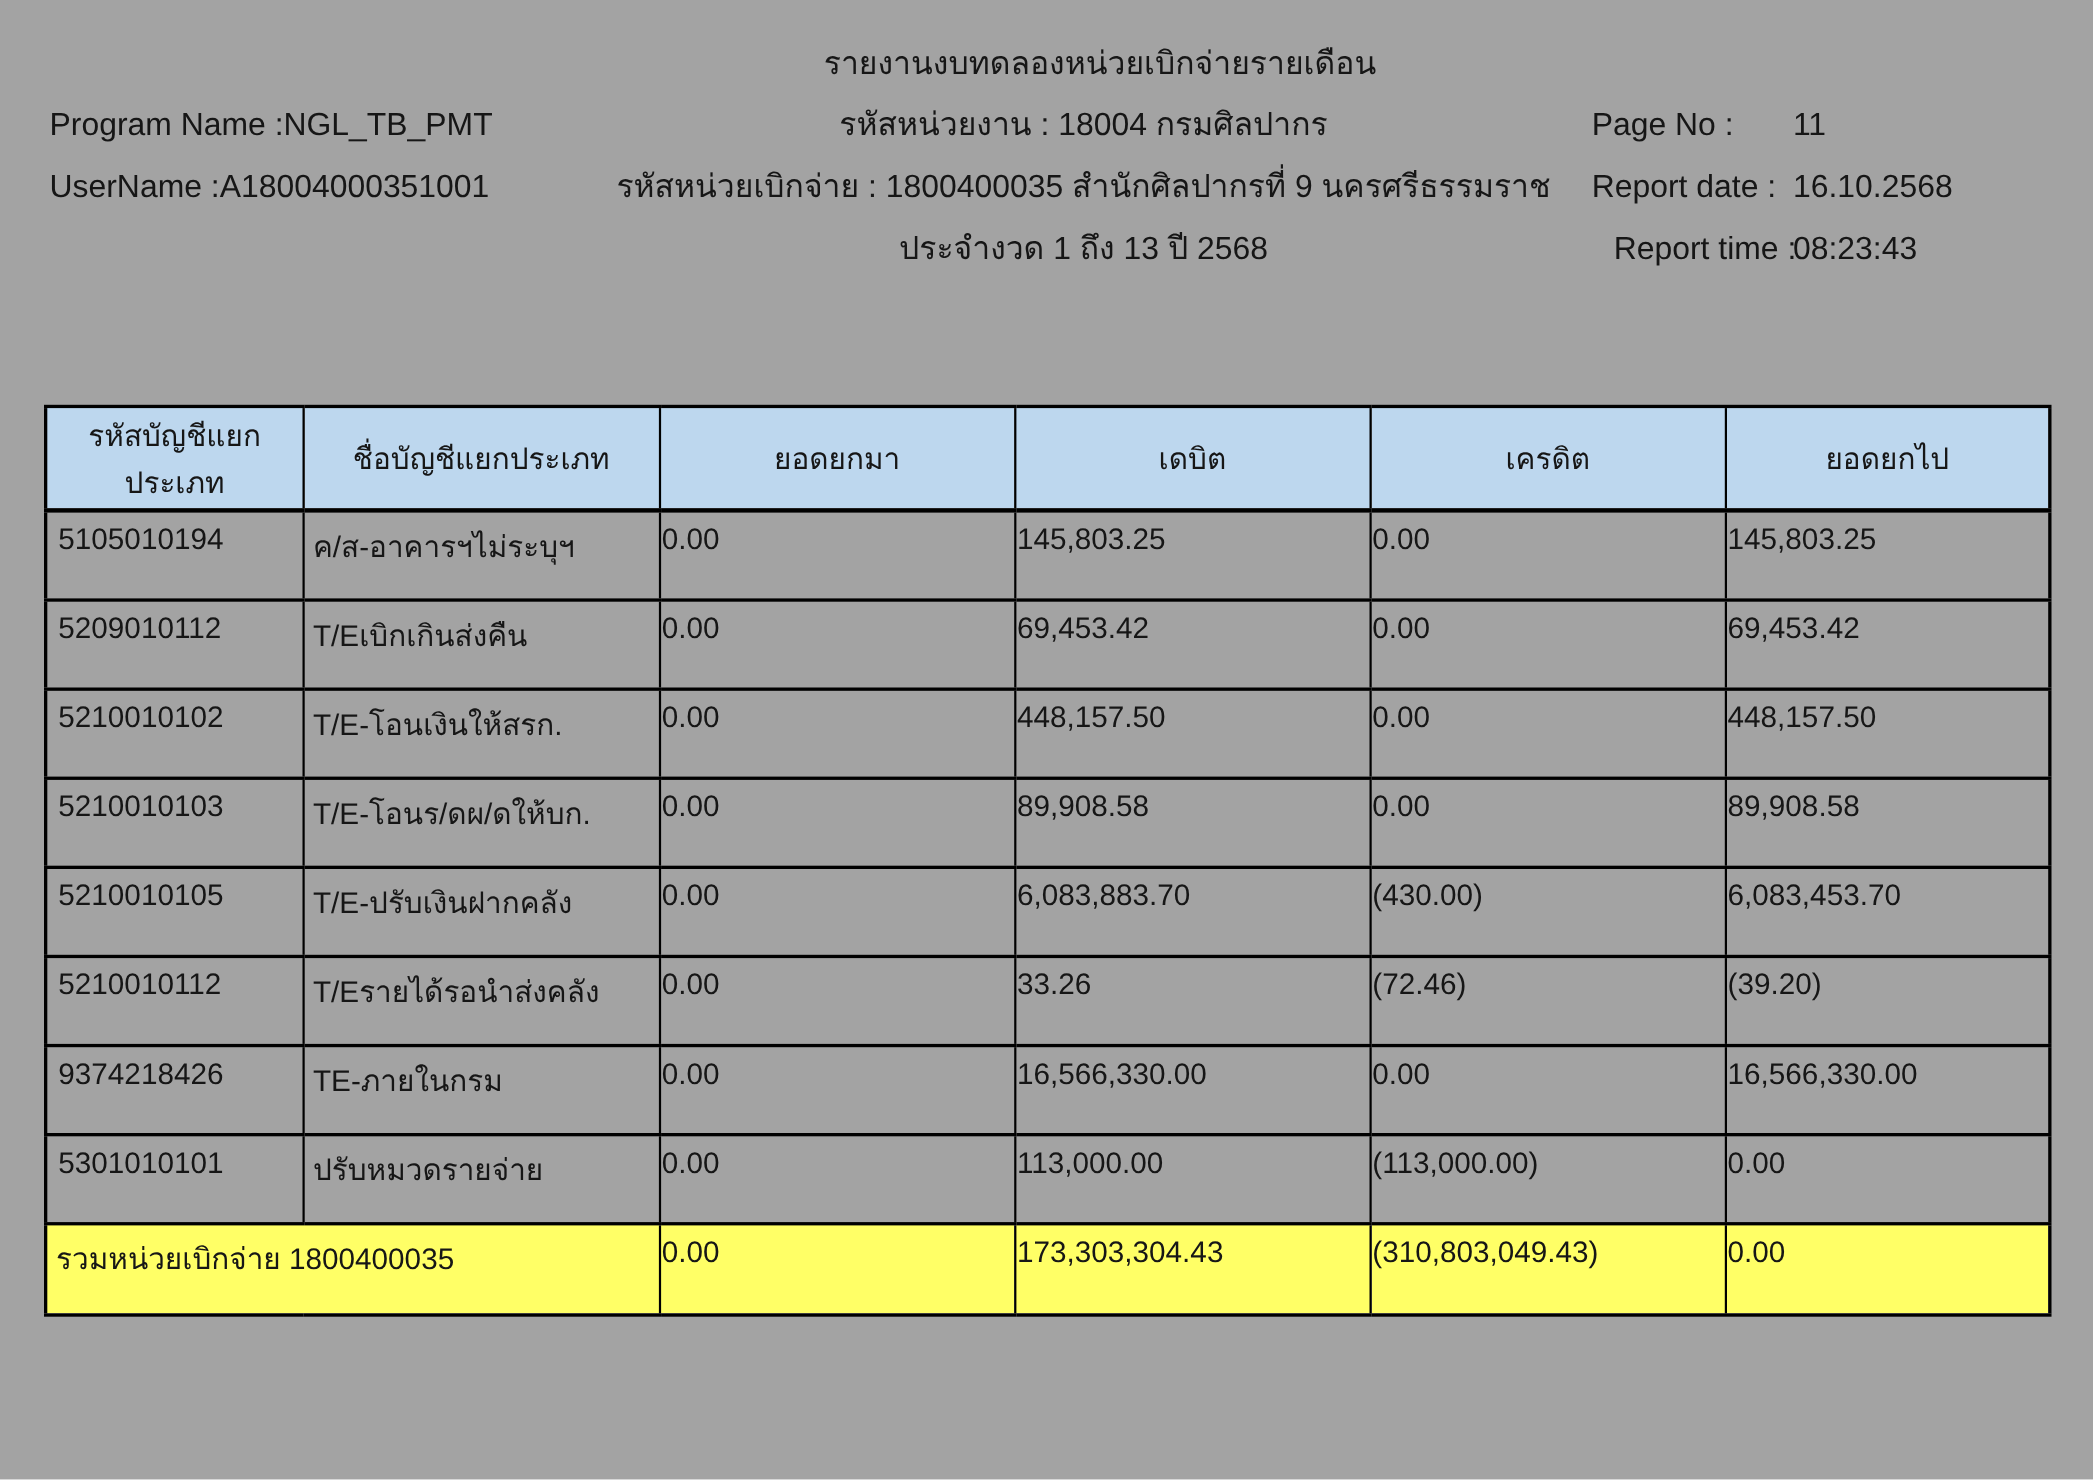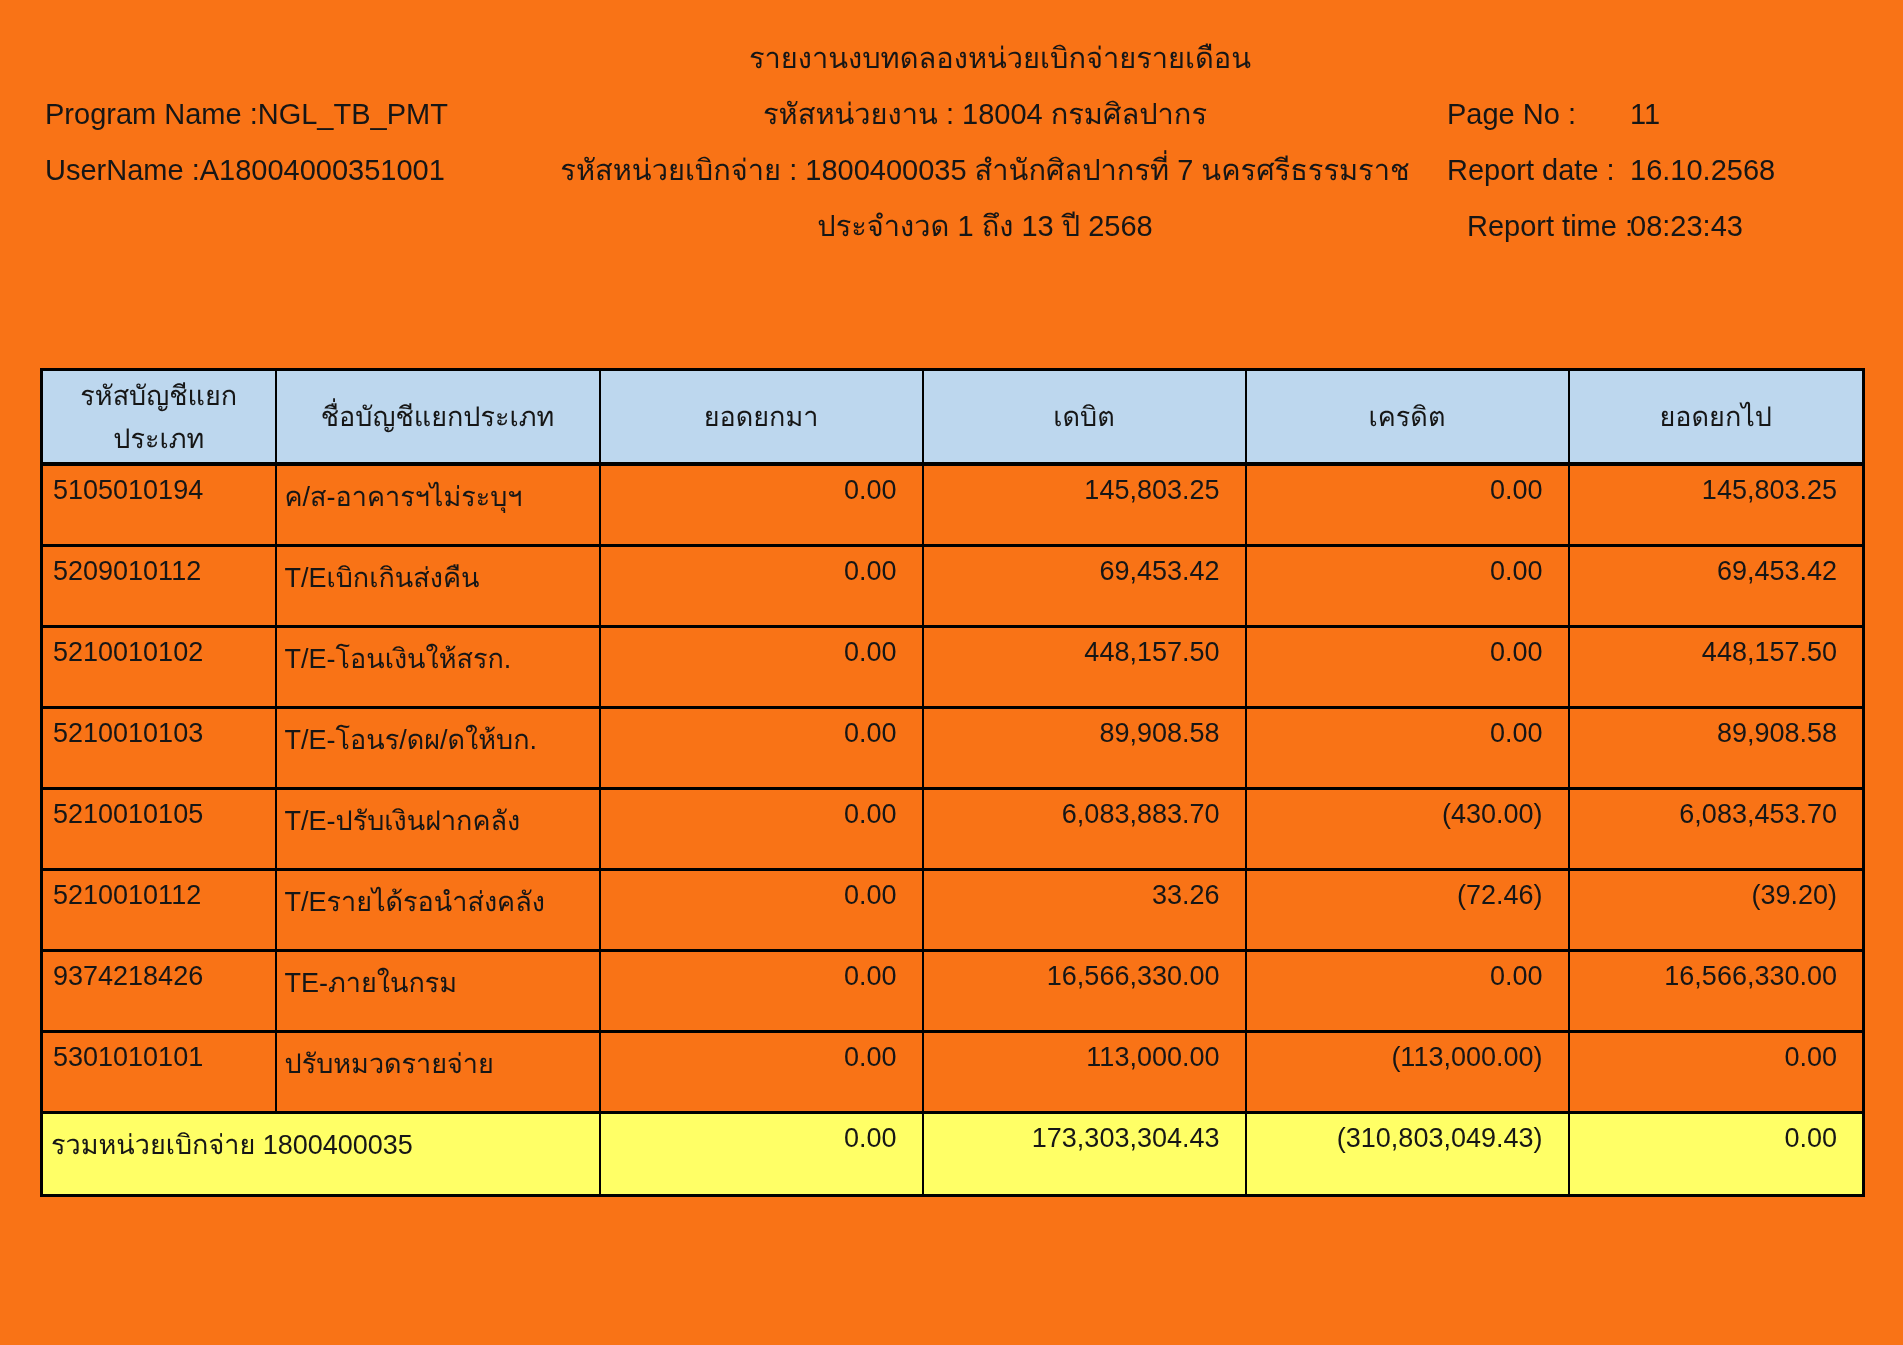--- a/index.html
+++ b/index.html
@@ -1,19 +1,19 @@
 <!DOCTYPE html>
 <html><head>
 <meta charset="utf-8">
 <style>
   html,body { margin:0; padding:0; background:#ffffff; }
   .page {
     position:relative;
     width:1903px; height:1345px;
-    background:#f97316;
+    background:#a3a3a3;
     font-family:"Liberation Sans","DejaVu Sans",sans-serif;
     color:#161616;
     overflow:hidden;
   }
   .abs { position:absolute; white-space:nowrap; font-size:29px; line-height:36px; }
   .title-line   { left:150px; top:40px;  width:1700px; text-align:center; }
   .center-line1 { left:150px; top:96px;  width:1670px; text-align:center; }
   .center-line2 { left:150px; top:152px; width:1670px; text-align:center; }
   .center-line3 { left:150px; top:208px; width:1670px; text-align:center; }
   .left-line1 { left:45px; top:96px; }
@@ -45,36 +45,36 @@
   thead th {
     background:#BDD7EE;
     height:89px;
     font-weight:normal;
     text-align:center; vertical-align:middle;
     border-bottom:4px solid #000;
   }
   tbody td { height:68px; vertical-align:top; padding-top:9px; }
   td.code { text-align:left; padding-left:10px; }
   td.name { text-align:left; padding-left:8px; }
-  td.num  { text-align:right; padding-right:25px; }
+  td.num  { text-align:left; padding-right:25px; }
   tr.total td { background:#FFFF66; height:70px; }
   tr.total td.label { text-align:left; padding-left:8px; }
 </style>
 </head>
 <body>
 
 <div class="page">
 
   <div class="abs title-line">รายงานงบทดลองหน่วยเบิกจ่ายรายเดือน</div>
 
   <div class="abs left-line1"><span class="lbl-gap">Program Name :</span><span>NGL_TB_PMT</span></div>
   <div class="abs left-line2"><span class="lbl-gap">UserName :</span><span>A18004000351001</span></div>
 
   <div class="abs center-line1">รหัสหน่วยงาน : 18004 กรมศิลปากร</div>
-  <div class="abs center-line2">รหัสหน่วยเบิกจ่าย : 1800400035 สำนักศิลปากรที่ 7 นครศรีธรรมราช</div>
+  <div class="abs center-line2">รหัสหน่วยเบิกจ่าย : 1800400035 สำนักศิลปากรที่ 9 นครศรีธรรมราช</div>
   <div class="abs center-line3">ประจำงวด 1 ถึง 13 ปี 2568</div>
 
   <div class="abs rlabel1">Page No :</div>
   <div class="abs rval1">11</div>
   <div class="abs rlabel2">Report date :</div>
   <div class="abs rval2">16.10.2568</div>
   <div class="abs rlabel3">Report time :</div>
   <div class="abs rval3">08:23:43</div>
 
   <table class="report">

